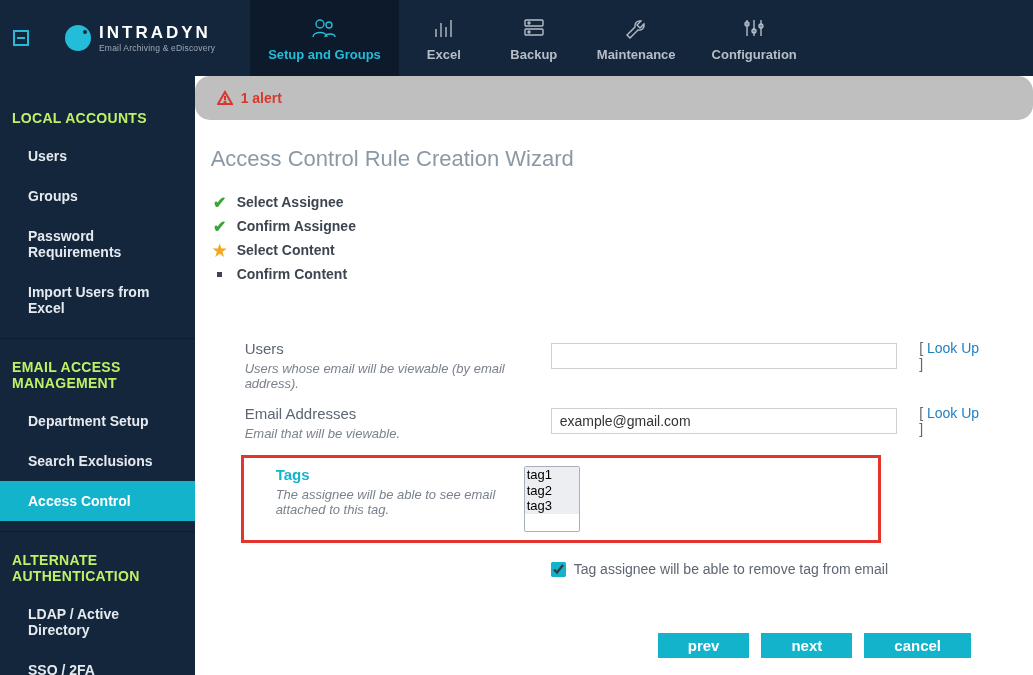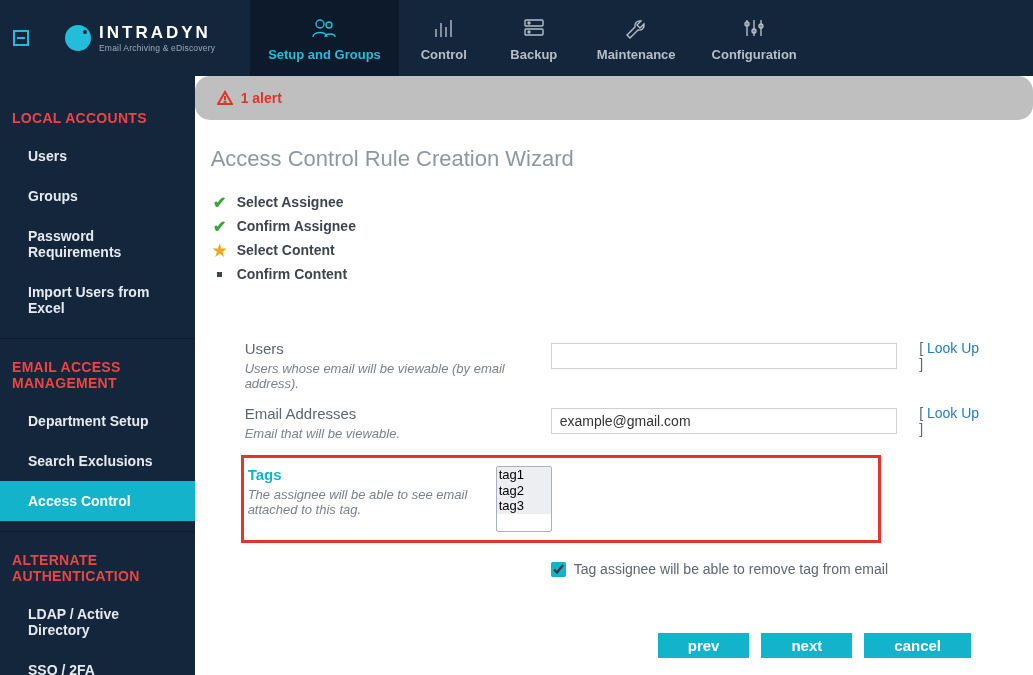--- a/index.html
+++ b/index.html
@@ -15,21 +15,21 @@
 
 .nav { display: flex; }
 .nav-item { display: flex; flex-direction: column; align-items: center; justify-content: center; padding: 0 18px; color: #b7bec7; cursor: pointer; min-width: 90px; }
 .nav-item.active { background: #0c1a2b; color: #23bdd9; }
 .nav-icon { height: 26px; display: flex; align-items: center; justify-content: center; margin-bottom: 6px; }
 .nav-icon svg { width: 26px; height: 22px; stroke: currentColor; fill: none; stroke-width: 1.4; }
 .nav-label { font-size: 13px; font-weight: 600; }
 
 .layout { display: flex; min-height: calc(675px - 76px); }
 .sidebar { width: 217px; background: #13263c; color: #e6eaee; padding-top: 24px; }
-.side-section-title { color: #ef4444; font-weight: 700; font-size: 14px; padding: 10px 12px 10px 12px; letter-spacing: 0.3px; }
+.side-section-title { color: #bef264; font-weight: 700; font-size: 14px; padding: 10px 12px 10px 12px; letter-spacing: 0.3px; }
 .side-link { display: block; padding: 12px 12px 12px 28px; color: #e6eaee; font-weight: 600; font-size: 14px; cursor: pointer; }
 .side-link.active { background: #13b3cc; color: #fff; }
 .side-divider { height: 1px; background: #0d1d2f; margin: 10px 0; }
 
 .main { flex: 1; background: #fff; }
 .alertbar { background: #bfbfbf; padding: 14px 22px; display: flex; align-items: center; color: #d9372b; font-weight: 700; font-size: 14px; border-radius: 15px; }
 .alert-tri { width: 16px; height: 16px; margin-right: 8px; }
 .alert-tri svg { stroke: #d9372b; fill: none; stroke-width: 2; }
 
 .content { padding: 26px 26px 40px 16px; }
@@ -45,21 +45,21 @@
 .form-row { display: flex; align-items: flex-start; margin-bottom: 14px; }
 .field-label-wrap { width: 306px; padding-right: 20px; }
 .field-label { color: #5d6672; font-size: 15px; }
 .field-help { color: #7a828d; font-style: italic; font-size: 13px; margin-top: 4px; }
 .field-input-wrap { flex: 1; display: flex; align-items: center; }
 .text-input { width: 378px; height: 26px; border: 1px solid #ccd1d6; padding: 4px 8px; font-size: 14px; color: #333; }
 .lookup { margin-left: 22px; color: #5d6672; font-size: 14px; }
 .lookup a { color: #1f7fc1; text-decoration: none; cursor: pointer; }
 
 .highlight-row { border: 3px solid #e3342e; padding: 8px 8px 8px 0; margin-left: -4px; width: 640px; }
-.highlight-row .field-label-wrap { width: 252px; padding-left: 4px; }
+.highlight-row .field-label-wrap { width: 252px; padding-left: 4px; margin-left: 28px; }
 .highlight-label { color: #13b3cc; font-weight: 700; font-size: 15px; }
 .tag-select { width: 56px; height: 66px; border: 1px solid #a8b1bb; font-size: 13px; }
 .tag-select option { padding: 0 2px; background: #eceef1; }
 
 .check-row { display: flex; align-items: center; margin-top: 18px; margin-left: 306px; }
 .check-row input[type=checkbox] { width: 15px; height: 15px; accent-color: #13b3cc; margin-right: 8px; cursor: pointer; }
 .check-row label { color: #5d6672; font-size: 14px; }
 
 .button-row { display: flex; justify-content: flex-end; gap: 12px; margin-top: 56px; padding-right: 10px; }
 .btn { background: #13b3cc; color: #fff; border: none; padding: 4px 30px; font-size: 15px; font-weight: 600; cursor: pointer; min-width: 86px; }
@@ -94,21 +94,21 @@
     </div>
     <div class="nav-item">
       <span class="nav-icon">
           <svg viewBox="0 0 26 22">
             <line x1="5" y1="20" x2="5" y2="12"></line>
             <line x1="10" y1="20" x2="10" y2="6"></line>
             <line x1="15" y1="20" x2="15" y2="10"></line>
             <line x1="20" y1="20" x2="20" y2="3"></line>
           </svg>
         </span>
-      <span class="nav-label">Control</span>
+      <span class="nav-label">Excel</span>
     </div>
     <div class="nav-item">
       <span class="nav-icon">
           <svg viewBox="0 0 26 22">
             <rect x="4" y="3" width="18" height="6" rx="1"></rect>
             <rect x="4" y="12" width="18" height="6" rx="1"></rect>
             <circle cx="8" cy="6" r="1"></circle>
             <circle cx="8" cy="15" r="1"></circle>
           </svg>
         </span>

